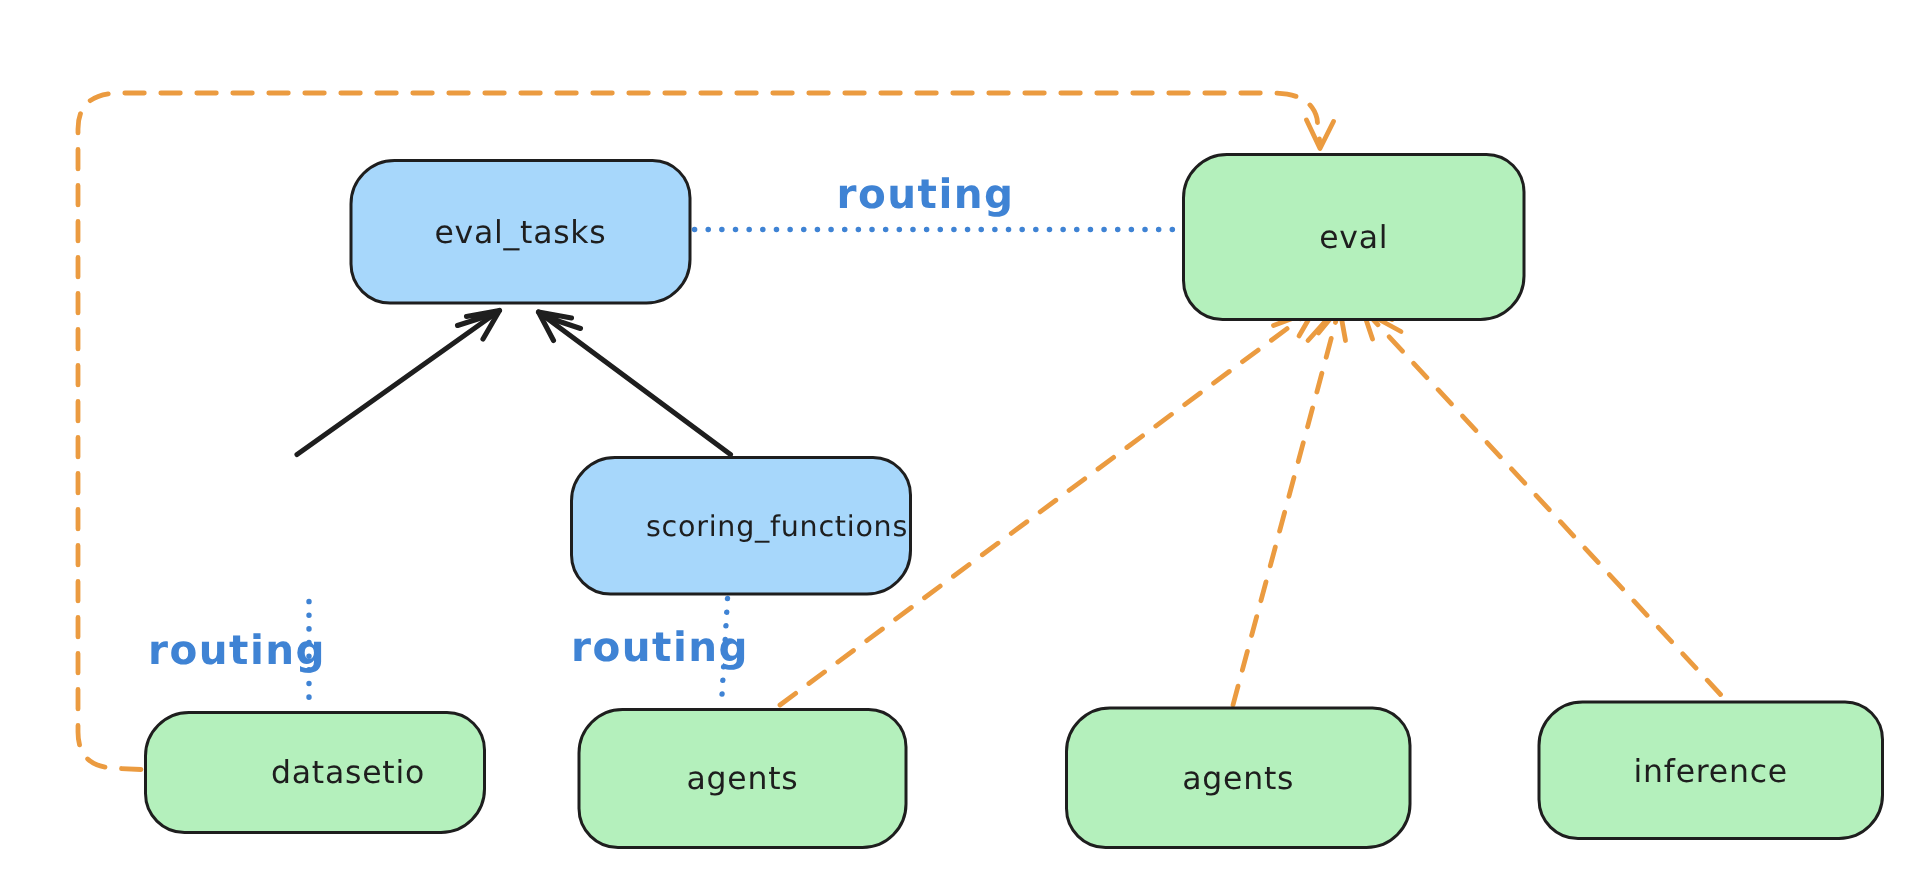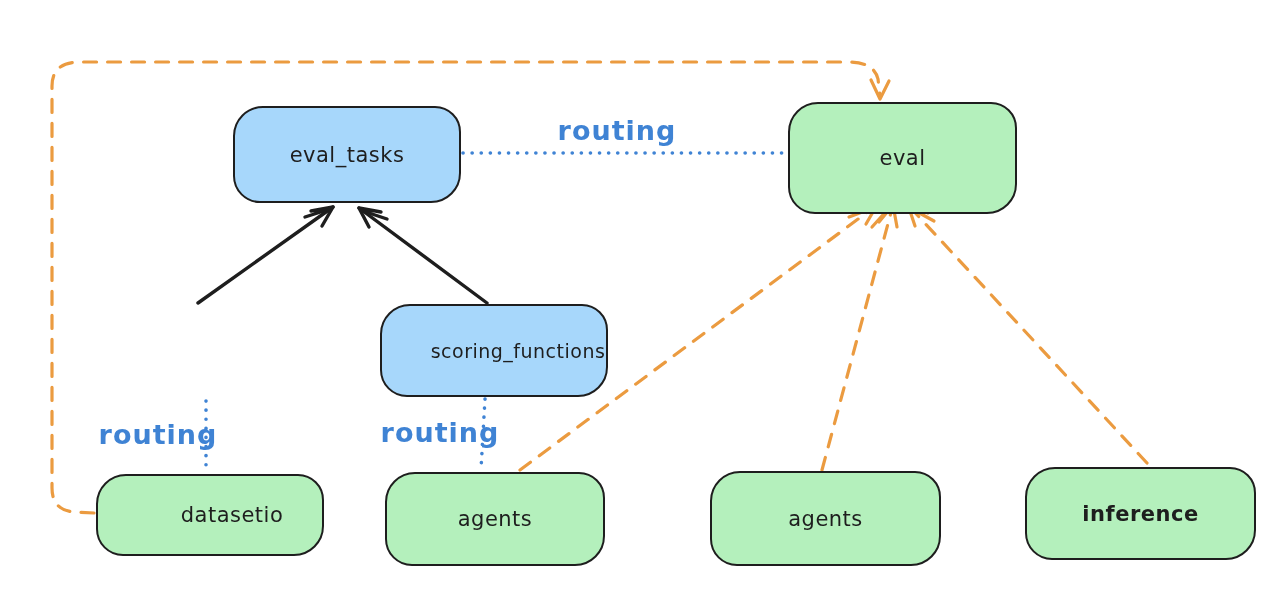--- a/index.html
+++ b/index.html
@@ -95,21 +95,21 @@
   </div>
 
   <div class="node green" style="left:385px;top:472px;width:220px;height:94px;">
     <span>agents</span>
   </div>
 
   <div class="node green" style="left:710px;top:471px;width:231px;height:95px;">
     <span>agents</span>
   </div>
 
-  <div class="node green" style="left:1025px;top:467px;width:231px;height:93px;font-weight:bold;">
+  <div class="node green" style="left:1025px;top:467px;width:231px;height:93px;">
     <span>inference</span>
   </div>
 
   <div class="routing-label" style="left:617px;top:130px;">routing</div>
   <div class="routing-label" style="left:158px;top:434px;">routing</div>
   <div class="routing-label" style="left:440px;top:432px;">routing</div>
 
 </div>
 
 </body></html>

